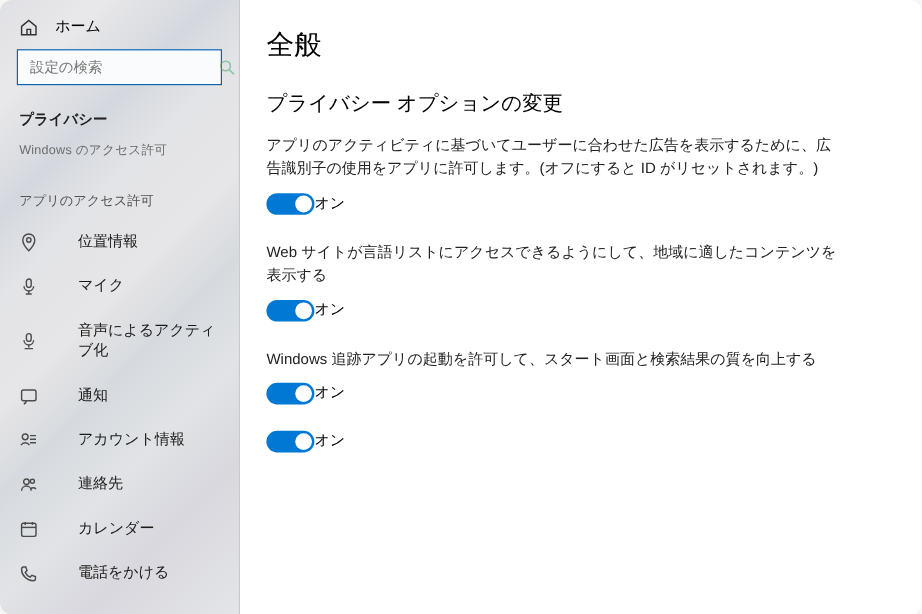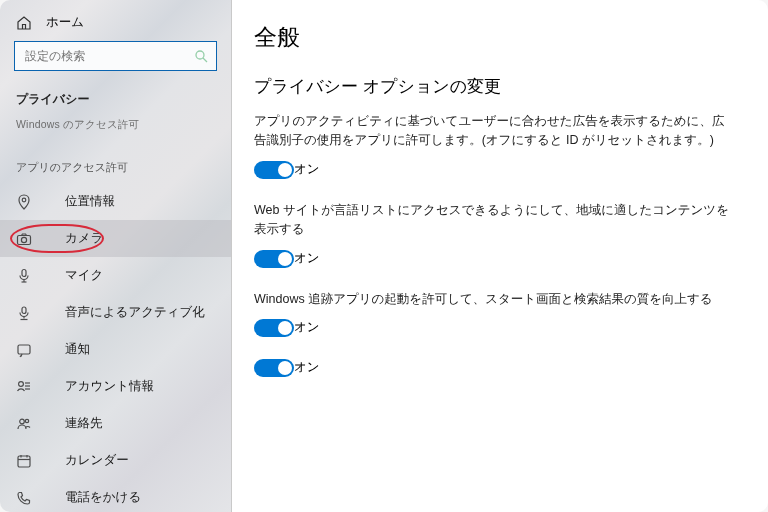--- a/index.html
+++ b/index.html
@@ -15,21 +15,21 @@
     position: relative;
     border-radius: 10px;
   }
   .app {
     display: flex;
     width: 100%;
     height: 100%;
   }
   
   .sidebar {
-    width: 232px;
+    width: 200px;
     height: 100%;
     background: linear-gradient(135deg,
       #dfe0e4 0%, #e9e8ea 12%, #d4d8de 25%, #e3e4e7 35%,
       #e6e5e7 48%, #d6dade 58%, #e1e3e6 70%, #d8d8de 82%, #e4e5e8 100%);
     border-right: 1px solid #c9c9c9;
     display: flex;
     flex-direction: column;
     position: relative;
   }
   .home-row {
@@ -183,30 +183,20 @@
       <div class="nav-item">
         <span class="icon">
           <svg width="16" height="16" viewBox="0 0 16 16" fill="none" stroke="#333" stroke-width="1.2">
             <path d="M8 1 C11 1 13 3.3 13 6 C13 10 8 15 8 15 C8 15 3 10 3 6 C3 3.3 5 1 8 1 Z"></path>
             <circle cx="8" cy="6" r="1.8"></circle>
           </svg>
         </span>
         <span>位置情報</span>
       </div>
 
-      <div class="nav-item highlighted">
-        <span class="icon">
-          <svg width="16" height="16" viewBox="0 0 16 16" fill="none" stroke="#333" stroke-width="1.2">
-            <rect x="1.5" y="4.5" width="13" height="9" rx="1.5"></rect>
-            <circle cx="8" cy="9" r="2.6"></circle>
-              <path d="M5.5 4.5 L6.4 3 H9.6 L10.5 4.5"></path>
-          </svg>
-        </span>
-        <span>カメラ</span>
-      </div>
 
       <div class="nav-item">
         <span class="icon">
           <svg width="16" height="16" viewBox="0 0 16 16" fill="none" stroke="#333" stroke-width="1.2">
             <rect x="6" y="1.5" width="4" height="7" rx="2"></rect>
             <path d="M4 7.5 A4 4 0 0 0 12 7.5"></path>
               <path d="M8 11.5 V14"></path>
               <path d="M5.5 14 H10.5"></path>
           </svg>
         </span>

